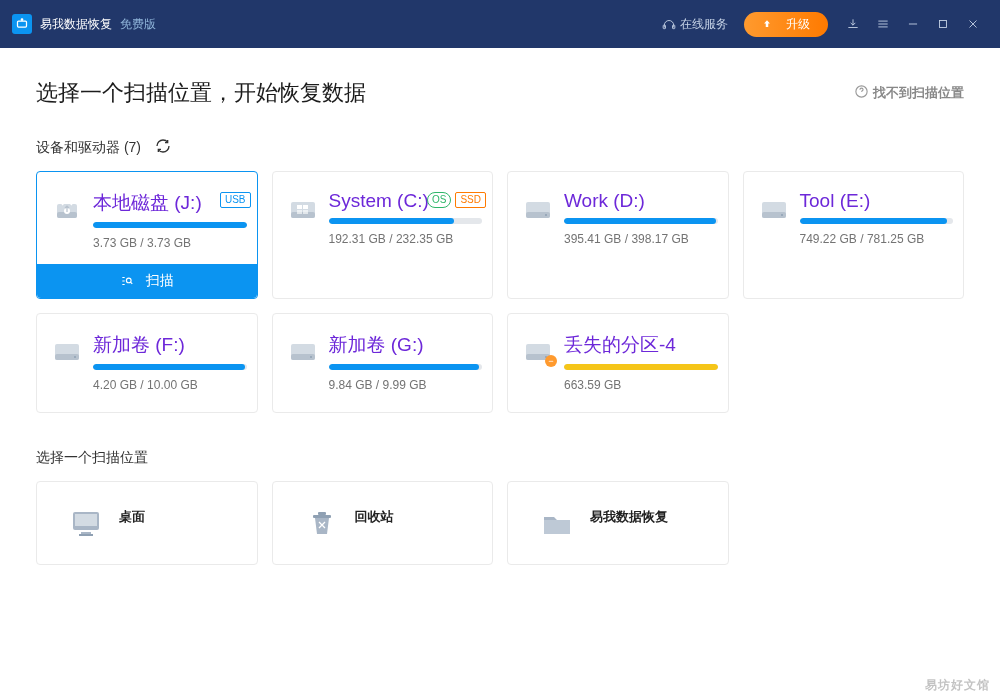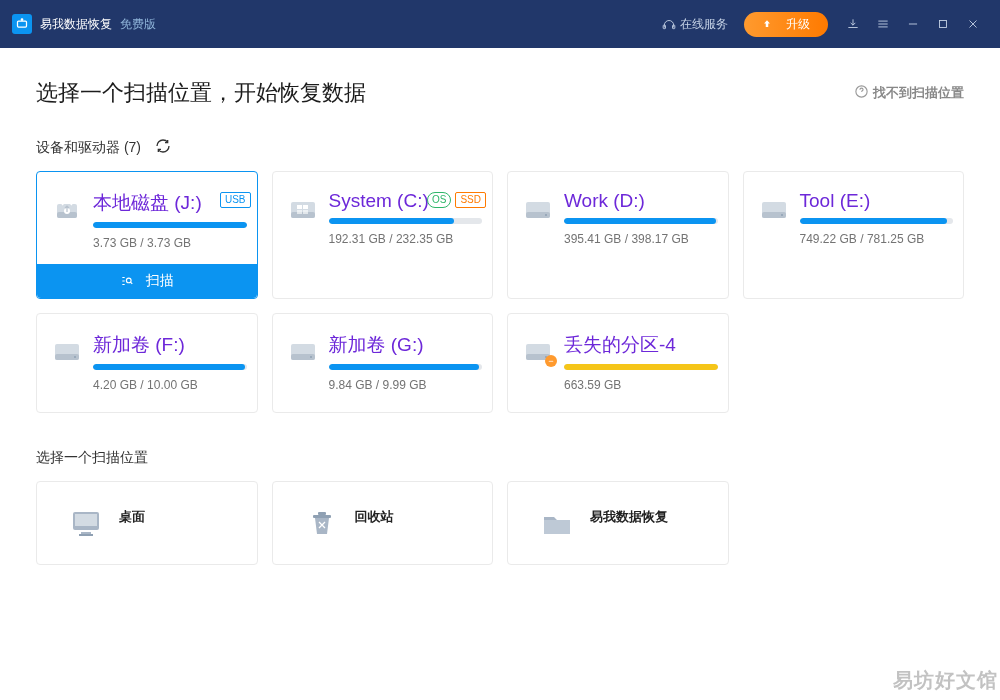--- a/index.html
+++ b/index.html
@@ -39,21 +39,21 @@
 .bar-fill { height: 100%; background: #0B94F1; border-radius: 3px; }
 .bar-fill.lost { background: #F5C518; }
 .drive-size { font-size: 12px; color: #737373; }
 .scan-btn { background: #0B94F1; color: #fff; text-align: center; padding: 8px 16px; font-size: 14px; margin: 14px -14px 0 -14px; margin-right: -10px; border-radius: 0 0 4px 4px; display: flex; align-items: center; justify-content: center; gap: 12px; }
 .scan-btn svg { width: 14px; height: 14px; }
 .spec-title { margin-top: 36px; font-size: 14px; color: #333; }
 .spec-grid { display: grid; grid-template-columns: repeat(4, 1fr); gap: 14px; margin-top: 14px; }
 .spec-card { background: #fff; border: 1px solid #EAEAEA; border-radius: 4px; padding: 26px 14px; display: flex; align-items: flex-start; cursor: pointer; }
 .spec-icon { width: 34px; height: 30px; margin: 0 16px 0 18px; }
 .spec-label { font-size: 13px; color: #222; font-weight: 600; }
-.watermark { position: absolute; bottom: 6px; right: 2px; font-size: 20px; color: rgba(80,80,80,0.35); font-weight: 600; letter-spacing: 1px; }
+.watermark { position: absolute; bottom: 6px; right: 10px; font-size: 12px; color: rgba(80,80,80,0.35); font-weight: 600; letter-spacing: 1px; }
 .lost-indicator { position: absolute; width: 12px; height: 12px; background: #FF9A2E; border-radius: 50%; bottom: -3px; right: -3px; display: flex; align-items: center; justify-content: center; color: #fff; font-size: 9px; line-height: 1; }
 .drive-icon-wrap { position: relative; width: 32px; height: 30px; margin-right: 10px; flex-shrink: 0; margin-top: 2px; }
 </style>
 </head>
 <body>
 
 <div class="titlebar">
   <div class="logo-badge">
     <svg viewBox="0 0 24 24" fill="none" stroke="#fff" stroke-width="2.5">
         <rect x="3" y="6" width="18" height="12" rx="2"></rect>

